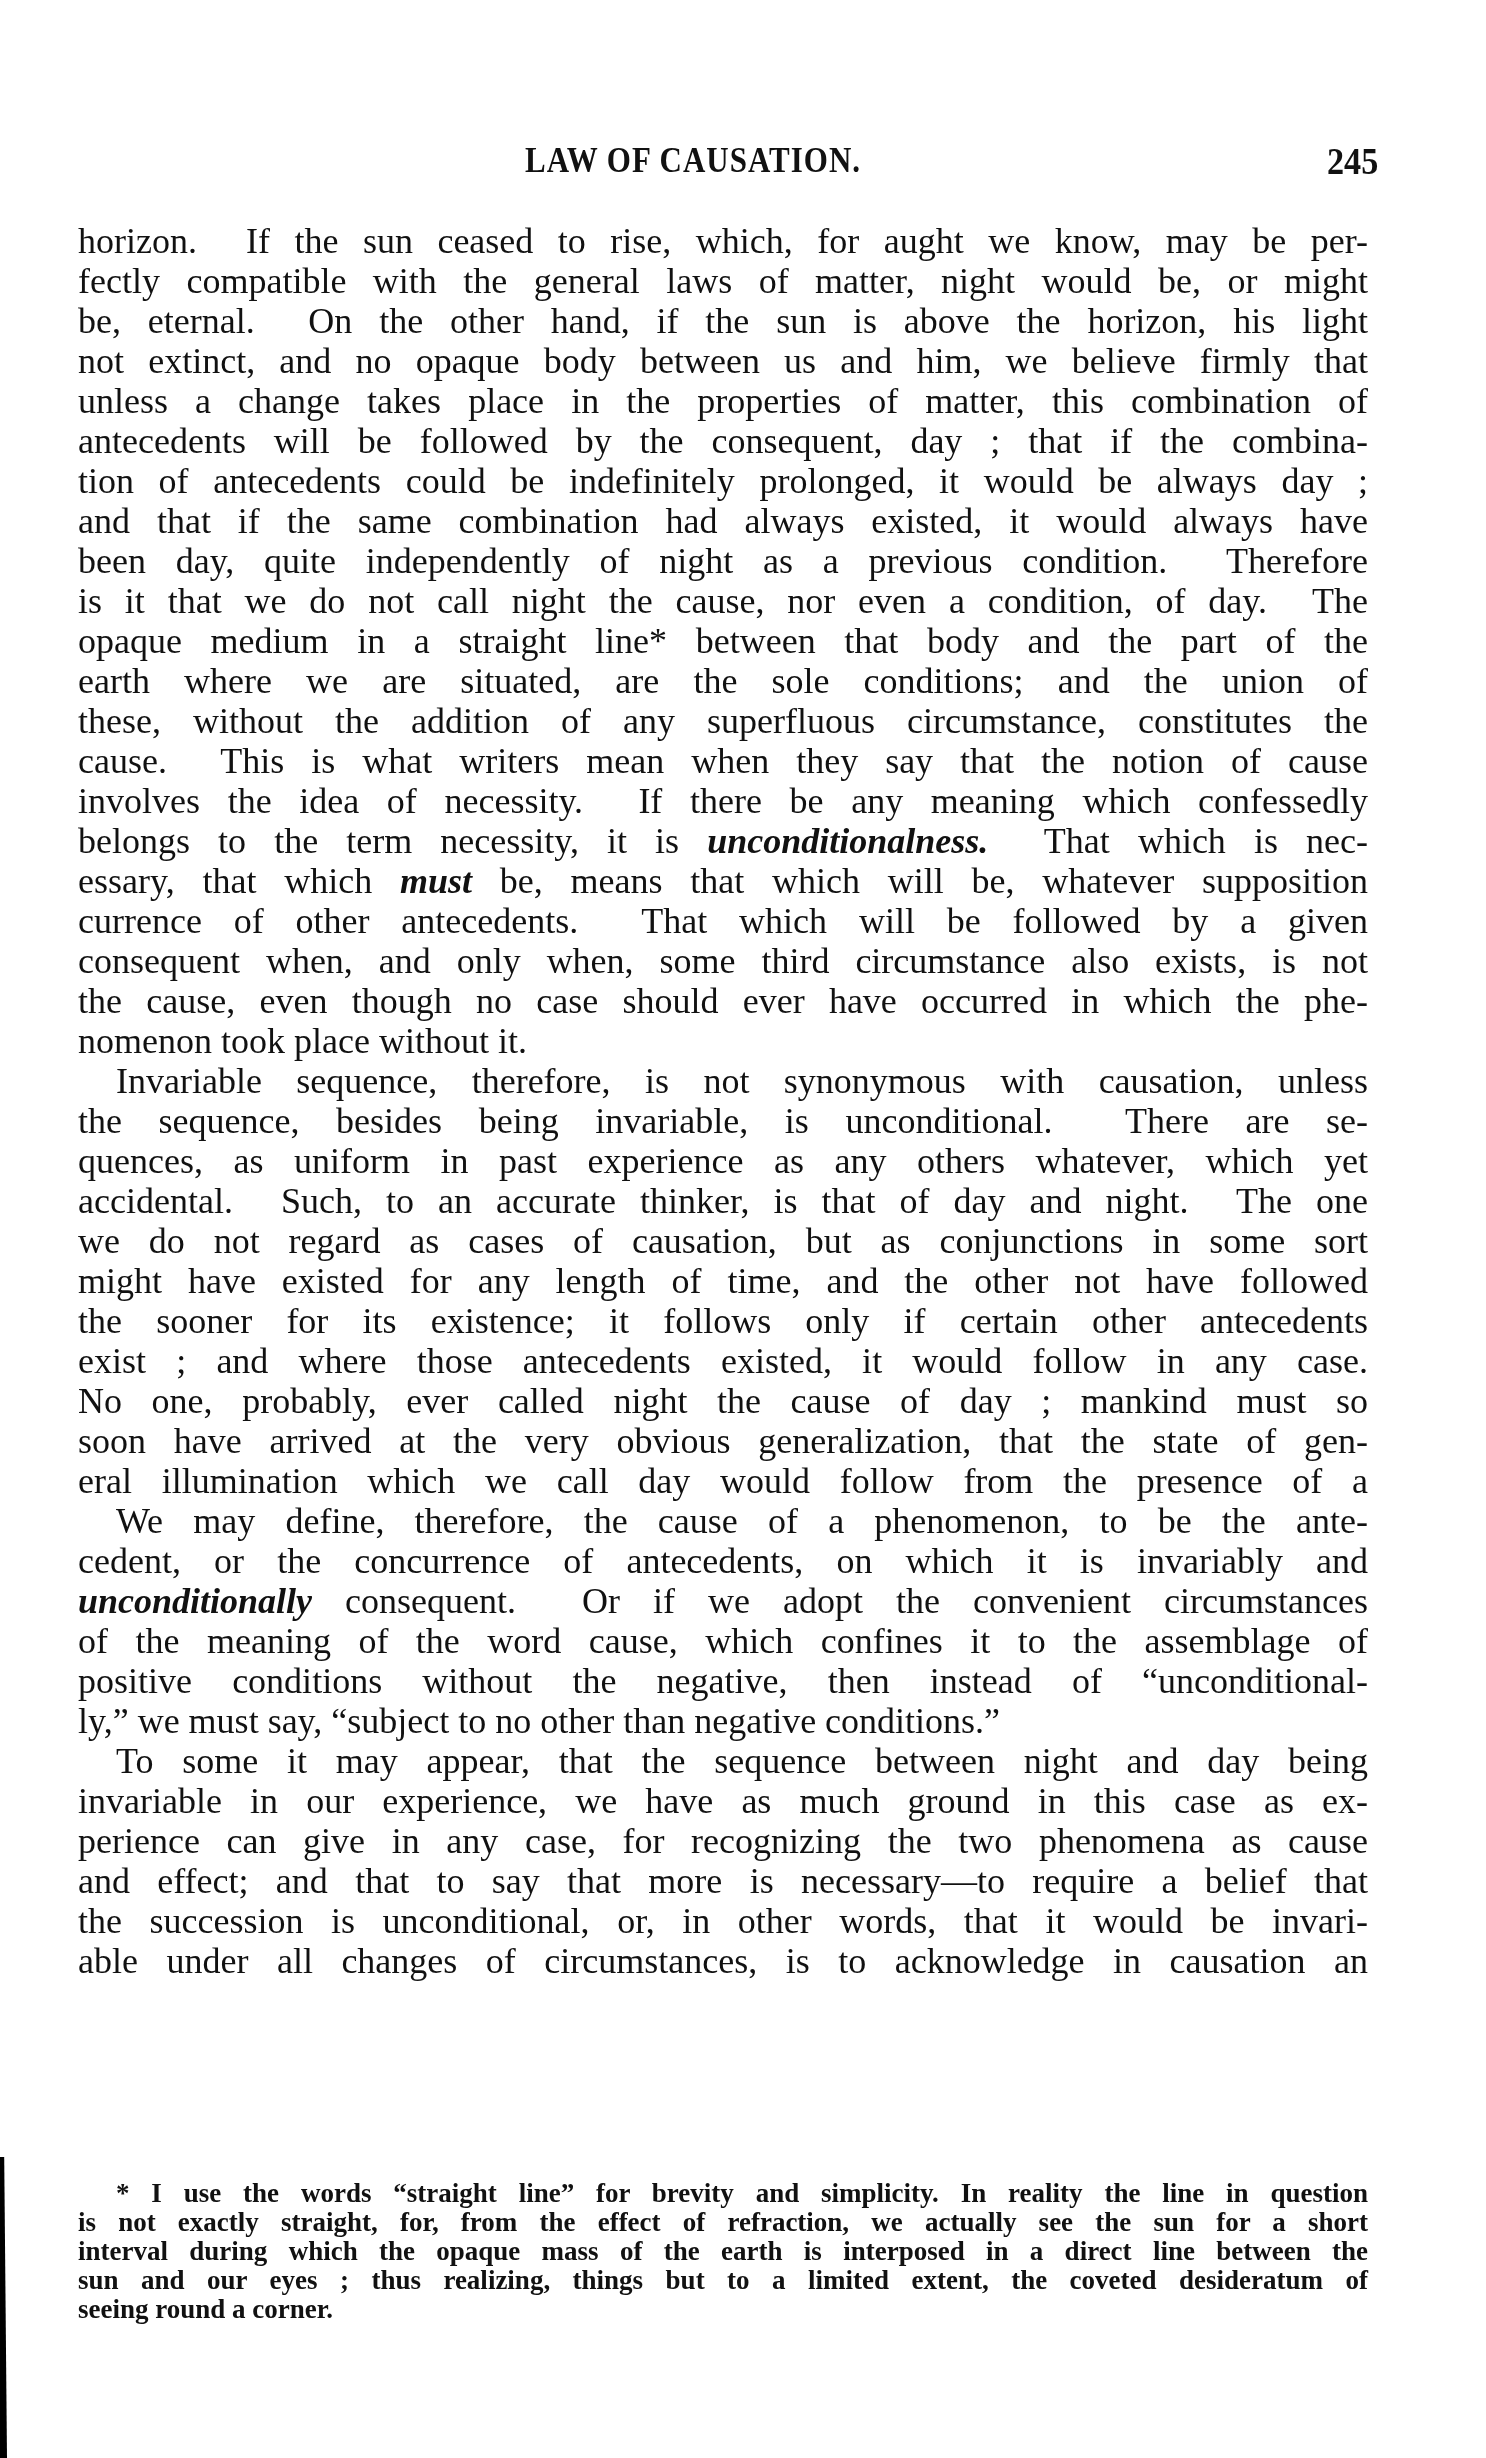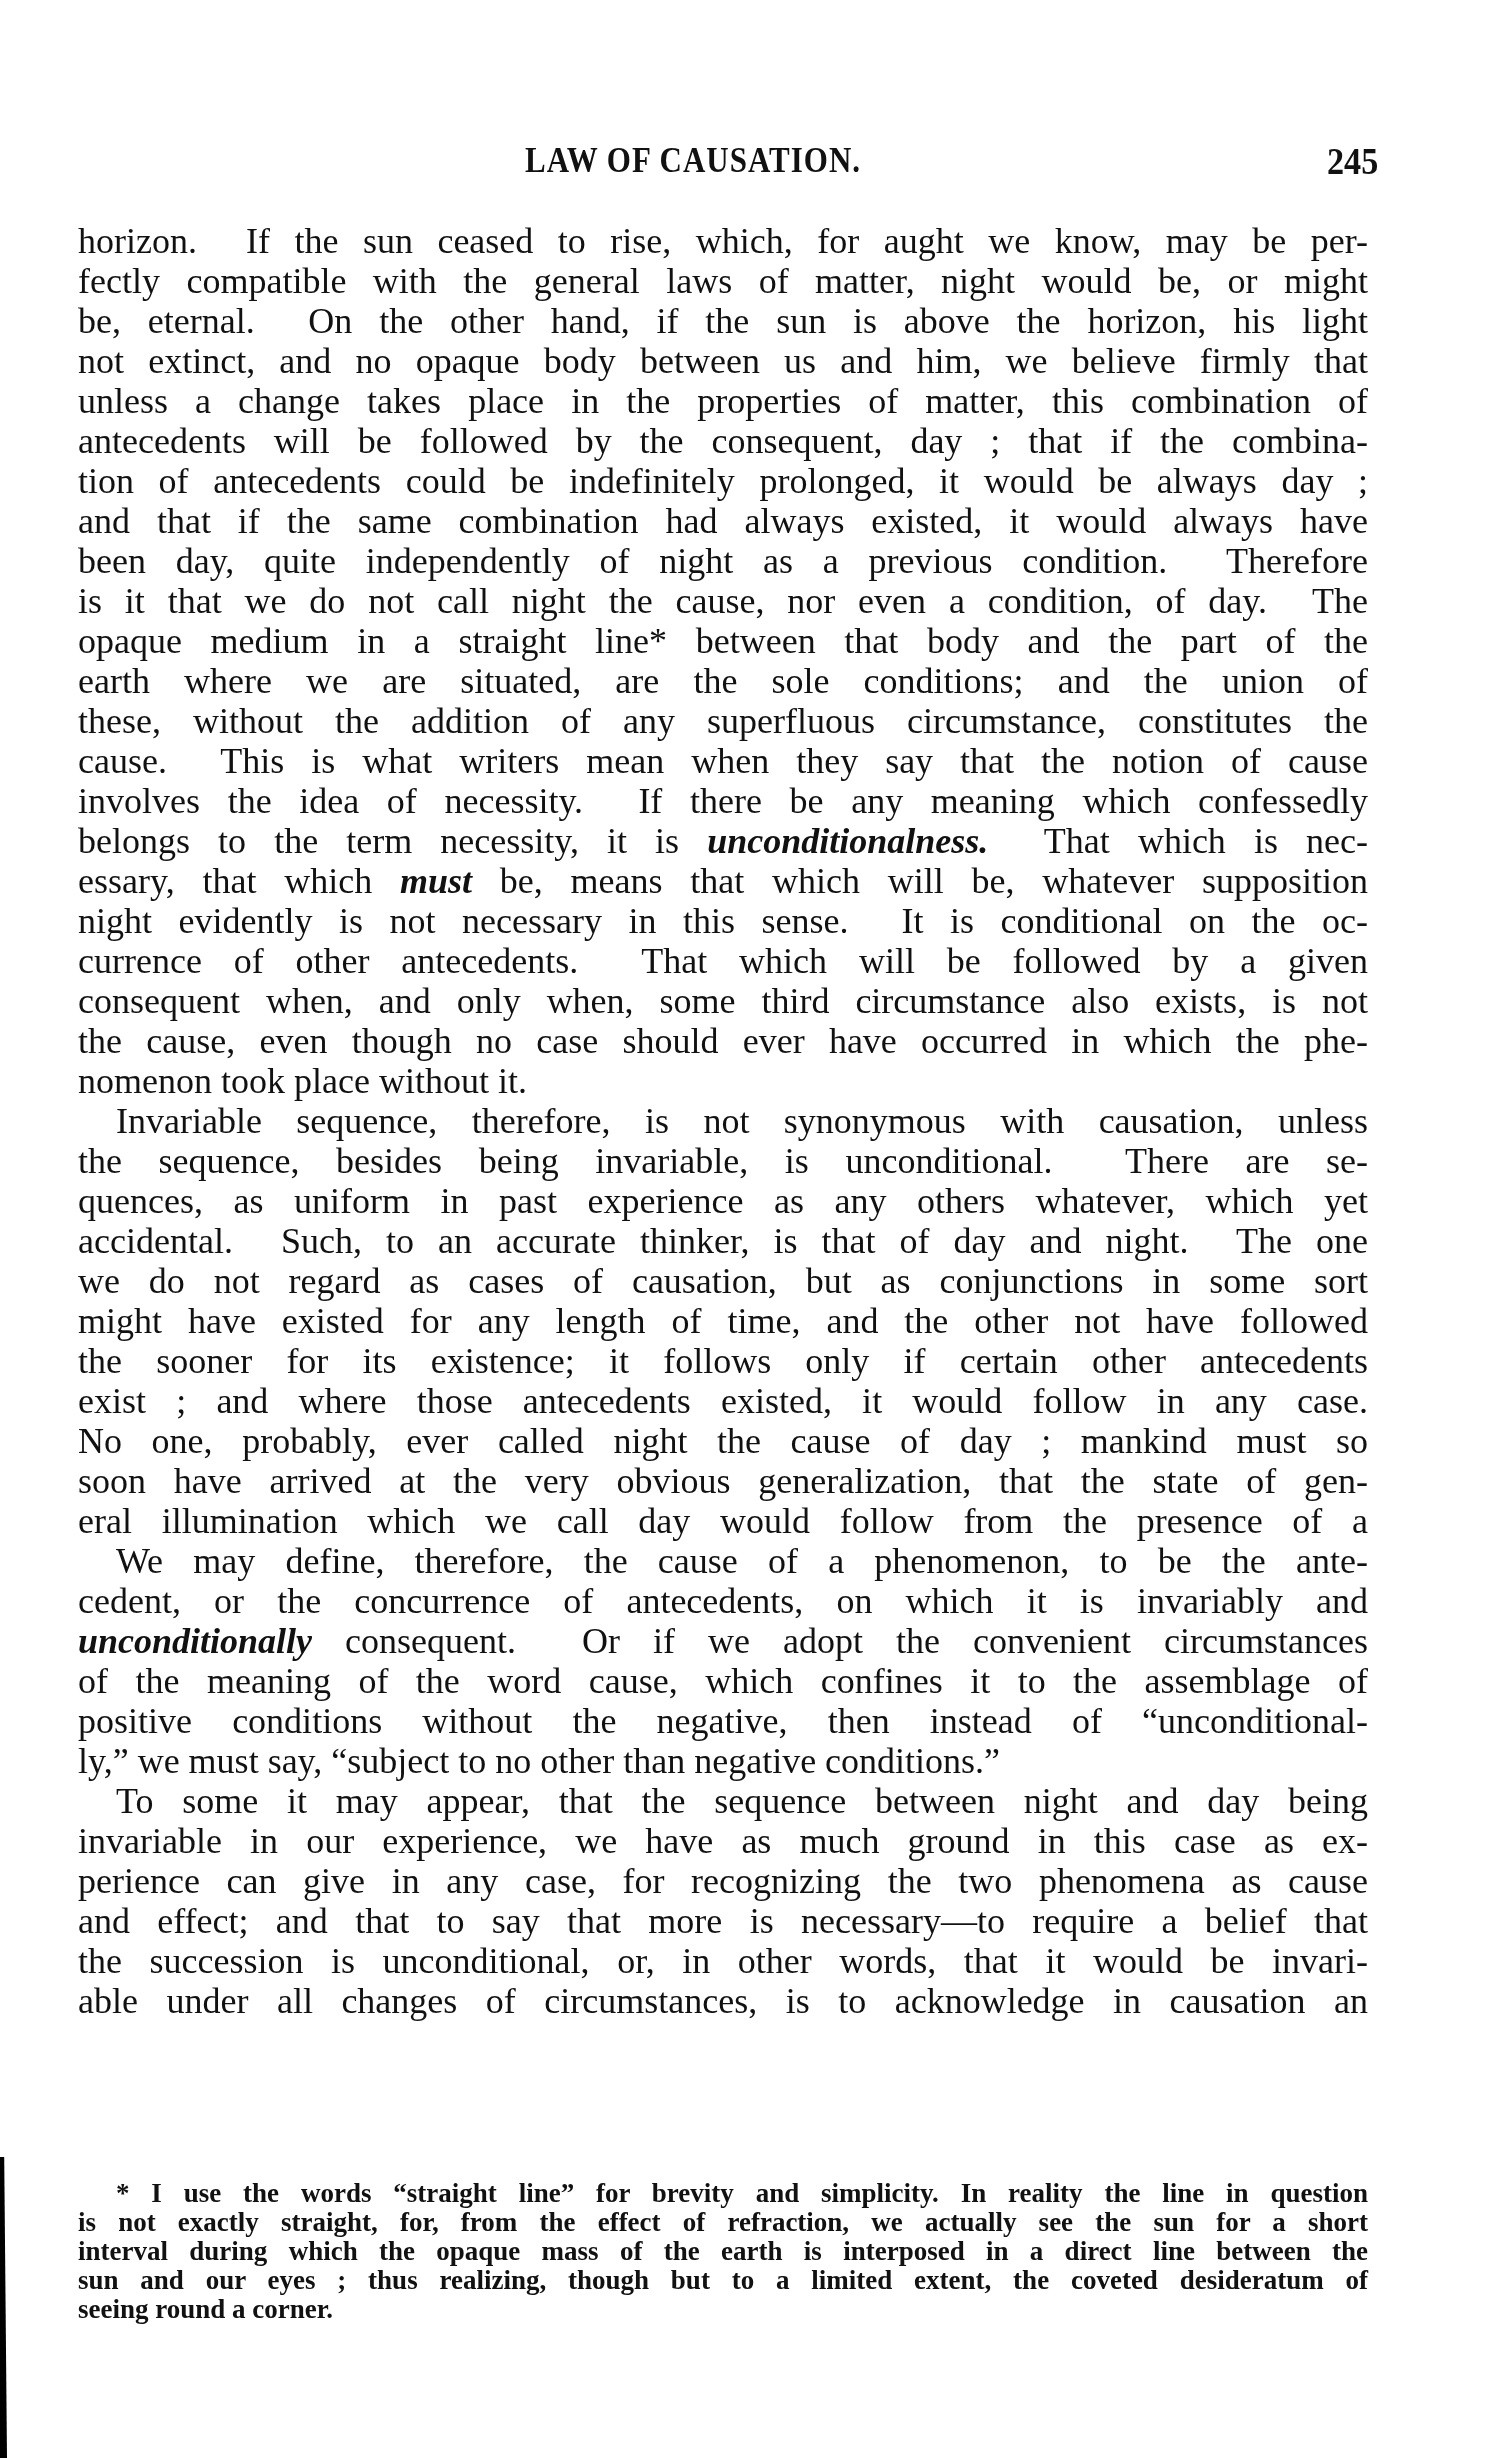--- a/index.html
+++ b/index.html
@@ -117,21 +117,20 @@
       <span class="line"><span class="run">and that if the same combination had always existed, it would always have</span></span>
       <span class="line"><span class="run">been day, quite independently of night as a previous condition.  Therefore</span></span>
       <span class="line"><span class="run">is it that we do not call night the cause, nor even a condition, of day.  The</span></span>
       <span class="line"><span class="run">opaque medium in a straight line* between that body and the part of the</span></span>
       <span class="line"><span class="run">earth where we are situated, are the sole conditions; and the union of</span></span>
       <span class="line"><span class="run">these, without the addition of any superfluous circumstance, constitutes the</span></span>
       <span class="line"><span class="run">cause.  This is what writers mean when they say that the notion of cause</span></span>
       <span class="line"><span class="run">involves the idea of necessity.  If there be any meaning which confessedly</span></span>
       <span class="line"><span class="run">belongs to the term necessity, it is </span><span class="run it">unconditionalness.</span><span class="run">  That which is nec-</span></span>
       <span class="line"><span class="run">essary, that which </span><span class="run it">must</span><span class="run"> be, means that which will be, whatever supposition</span></span>
-      <span class="line"><span class="run">night evidently is not necessary in this sense.  It is conditional on the oc-</span></span>
       <span class="line"><span class="run">currence of other antecedents.  That which will be followed by a given</span></span>
       <span class="line"><span class="run">consequent when, and only when, some third circumstance also exists, is not</span></span>
       <span class="line"><span class="run">the cause, even though no case should ever have occurred in which the phe-</span></span>
       <span class="line last"><span class="run">nomenon took place without it.</span></span>
     </div>
     <div class="para">
       <span class="line indent"><span class="run">Invariable sequence, therefore, is not synonymous with causation, unless</span></span>
       <span class="line"><span class="run">the sequence, besides being invariable, is unconditional.  There are se-</span></span>
       <span class="line"><span class="run">quences, as uniform in past experience as any others whatever, which yet</span></span>
       <span class="line"><span class="run">accidental.  Such, to an accurate thinker, is that of day and night.  The one</span></span>
@@ -158,18 +157,18 @@
       <span class="line"><span class="run">and effect; and that to say that more is necessary—to require a belief that</span></span>
       <span class="line"><span class="run">the succession is unconditional, or, in other words, that it would be invari-</span></span>
       <span class="line"><span class="run">able under all changes of circumstances, is to acknowledge in causation an</span></span>
     </div>
   </div>
 
 <div class="footnotes" id="footnotes">
     <span class="fn-line indent">* I use the words “straight line” for brevity and simplicity.  In reality the line in question</span>
     <span class="fn-line">is not exactly straight, for, from the effect of refraction, we actually see the sun for a short</span>
     <span class="fn-line">interval during which the opaque mass of the earth is interposed in a direct line between the</span>
-    <span class="fn-line">sun and our eyes ; thus realizing, though but to a limited extent, the coveted desideratum of</span>
+    <span class="fn-line">sun and our eyes ; thus realizing, things but to a limited extent, the coveted desideratum of</span>
     <span class="fn-line last">seeing round a corner.</span>
   </div>
 
 <div class="binding-edge"></div>
 
 
 </body></html>

